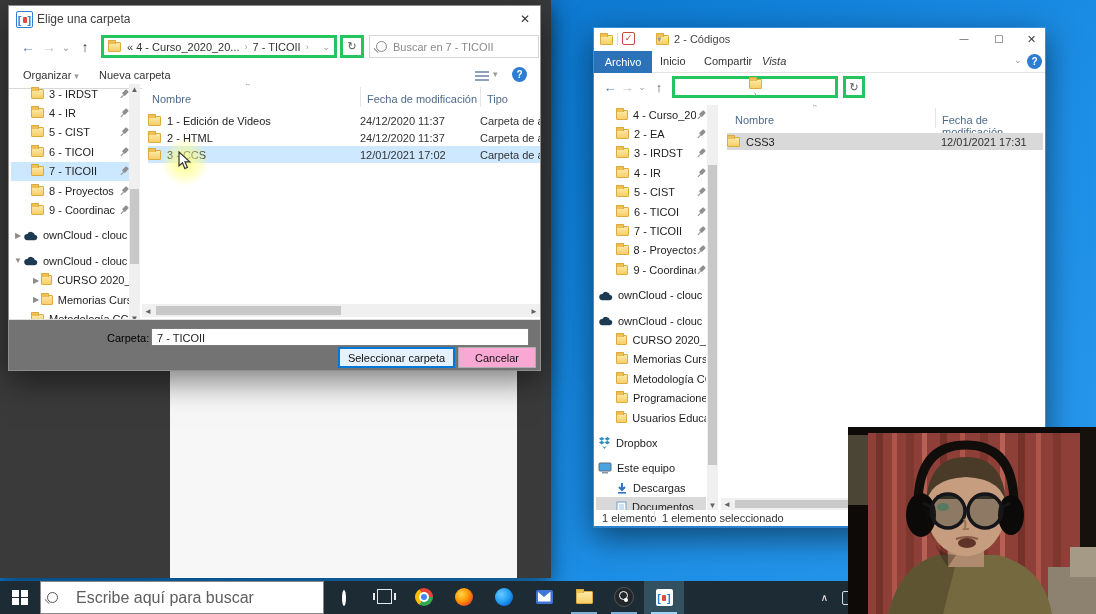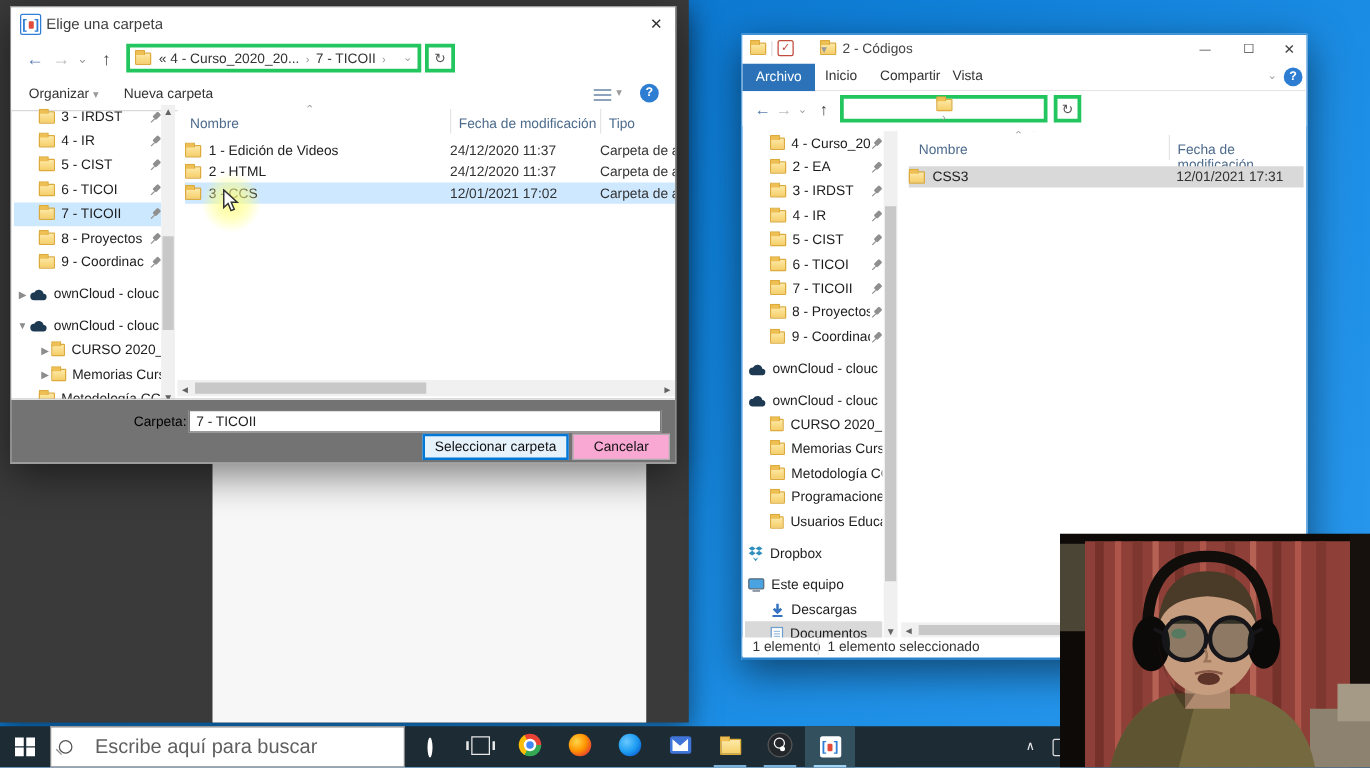--- a/index.html
+++ b/index.html
@@ -87,20 +87,24 @@
     <div class="abs addr" style="left:92px;top:3px;width:236px;height:23px;box-sizing:border-box;">
       <span class="fld" style="flex:0 0 auto;"></span>
       <span class="nowrap" style="margin-left:6px;">« 4 - Curso_2020_20...</span>
       <span class="chev" style="margin:0 5px;">›</span>
       <span class="nowrap">7 - TICOII</span>
       <span class="chev" style="margin:0 5px;">›</span>
       <span class="chev" style="margin-left:auto;">⌄</span>
     </div>
     <div class="abs addr tbtn" style="left:331px;top:3px;width:24px;height:23px;box-sizing:border-box;justify-content:center;">
       <span style="color:#555;">↻</span>
+    </div>
+    <div class="abs search" style="left:360px;top:3px;width:170px;height:23px;box-sizing:border-box;">
+      <span class="mag"></span>
+      <span class="nowrap">Buscar en 7 - TICOII</span>
     </div>
   </div>
 
   <div class="abs" style="left:0;top:56px;width:531px;height:27px;background:#fff;border-bottom:1px solid #d9d9d9;box-sizing:border-box;">
     <span class="abs nowrap" style="left:14px;top:7px;color:#333;">
       <span>Organizar</span> <span class="chev">▾</span>
     </span>
     <span class="abs nowrap" style="left:90px;top:7px;color:#333;">Nueva carpeta</span>
     <span class="abs" style="left:466px;top:9px;width:14px;height:10px;
           background:repeating-linear-gradient(#8da3bb 0 2px,transparent 2px 4px);"></span>
@@ -244,21 +248,21 @@
     <span class="abs nowrap" style="left:80px;top:5px;color:#444;font-size:11px;">2 - Códigos</span>
     <span class="abs tbtn" style="left:355px;top:0;width:30px;height:22px;font-size:9px;">—</span>
     <span class="abs tbtn" style="left:390px;top:0;width:30px;height:22px;font-size:10px;">☐</span>
     <span class="abs tbtn" style="left:424px;top:0;width:27px;height:22px;font-size:11px;">✕</span>
   </div>
 
   <div class="abs" style="left:0;top:23px;width:451px;height:22px;background:#fff;border-bottom:1px solid #e4e4e4;box-sizing:border-box;">
     <span class="abs" style="left:0;top:0;width:58px;height:22px;background:#2b72b8;color:#fff;display:flex;align-items:center;justify-content:center;">Archivo</span>
     <span class="abs" style="left:66px;top:4px;color:#333;">Inicio</span>
     <span class="abs" style="left:110px;top:4px;color:#333;">Compartir</span>
-    <span class="abs" style="left:168px;top:4px;color:#333;">Vista</span>
+    <span class="abs" style="left:168px;top:4px;color:#333;font-style:italic;">Vista</span>
     <span class="abs chev" style="left:420px;top:4px;">⌄</span>
     <span class="abs qmark" style="left:433px;top:3px;">?</span>
   </div>
 
   <div class="abs" style="left:0;top:45px;width:451px;height:28px;background:#fff;">
     <span class="abs tbtn" style="left:6px;top:3px;width:20px;height:22px;font-size:13px;color:#5b7fae;">←</span>
     <span class="abs tbtn" style="left:24px;top:3px;width:18px;height:22px;font-size:13px;color:#c0c0c0;">→</span>
     <span class="abs tbtn" style="left:42px;top:3px;width:12px;height:22px;font-size:9px;color:#9a9a9a;">⌄</span>
     <span class="abs tbtn" style="left:56px;top:3px;width:18px;height:22px;font-size:13px;color:#444;">↑</span>
     <div class="abs addr" style="left:78px;top:3px;width:166px;height:22px;box-sizing:border-box;flex-direction:column;">

